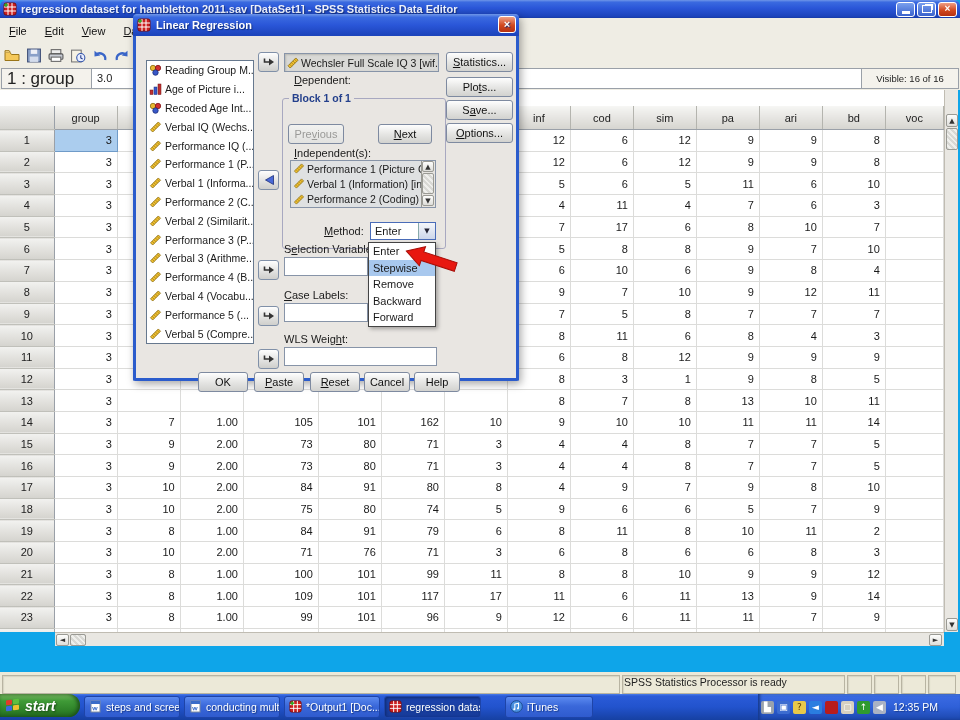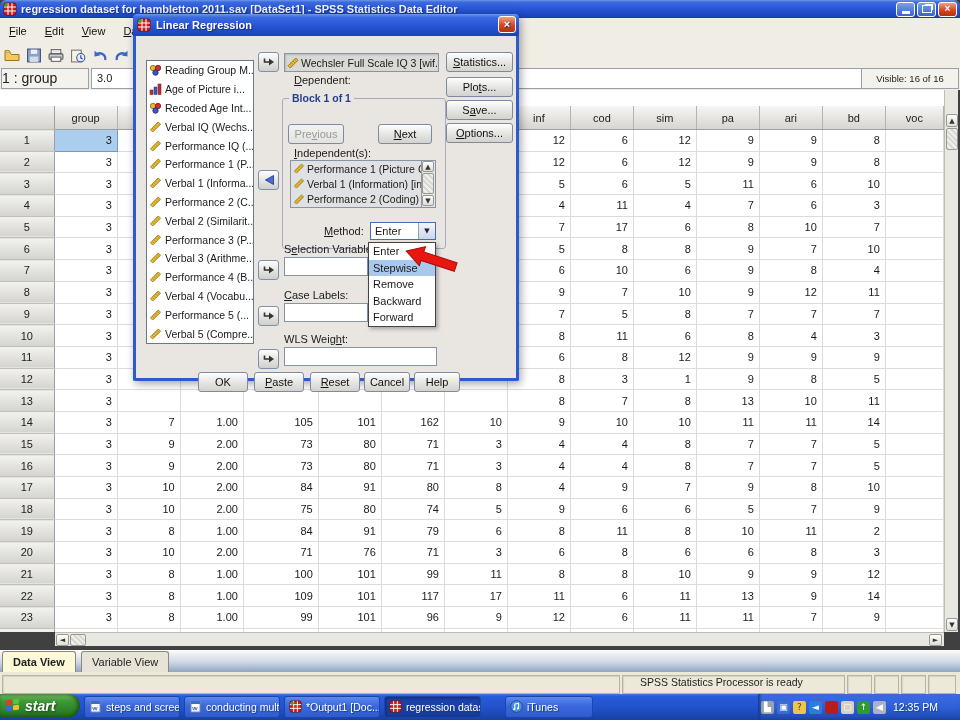--- a/index.html
+++ b/index.html
@@ -1,17 +1,17 @@
 <!DOCTYPE html>
 <html><head>
 <meta charset="utf-8">
 <style>
   html,body{margin:0;padding:0;background:#555;}
   #screen{position:relative;width:960px;height:720px;overflow:hidden;
-          font-family:"Liberation Sans","DejaVu Sans",sans-serif;background:#404040;
+          font-family:"Liberation Sans","DejaVu Sans",sans-serif;background:#0ea5e9;
           -webkit-font-smoothing:antialiased;}
   u{text-decoration:underline;}
 
   
   .titlebar{position:absolute;left:0;top:0;width:960px;height:18px;
     background:linear-gradient(180deg,#6f96e8 0%,#3a6ae0 12%,#2a56d8 45%,#1c44bc 90%,#163aa6 100%);
     border-radius:6px 6px 0 0;display:flex;align-items:center;color:#fff;}
   .titlebar .ttext{font-size:11px;font-weight:bold;margin-left:4px;white-space:nowrap;
     text-shadow:1px 1px 1px #12307e;opacity:.92;overflow:hidden;flex:1;}
   .appico{width:14px;height:14px;margin-left:3px;flex:0 0 auto;}
@@ -30,21 +30,21 @@
     border-bottom:1px solid #c8c4b8;display:flex;align-items:center;font-size:11px;color:#111;}
   .menu-item{padding:3px 9px;}
   .toolbar{position:absolute;left:0;top:44px;width:960px;height:23px;background:#efede4;
     border-bottom:1px solid #c8c4b8;display:flex;align-items:center;}
   .tbtn{width:21px;height:19px;display:flex;align-items:center;justify-content:center;margin-left:1px;}
   .tbtn svg{width:16px;height:15px;}
 
   
   .editrow{position:absolute;left:0;top:67px;width:960px;height:23px;background:#efede4;}
   .cellref{position:absolute;left:1px;top:1px;width:86px;height:19px;background:#f4f2ec;
-    border:1px solid #9aa0a8;font-size:14px;color:#222;line-height:19px;}
+    border:1px solid #9aa0a8;font-size:17px;color:#222;line-height:19px;padding-left:5px;}
   .cellval{position:absolute;left:91px;top:1px;width:766px;height:19px;background:#fff;
     border:1px solid #9aa0a8;font-size:11px;color:#222;line-height:19px;padding-left:5px;}
   .visbox{position:absolute;left:861px;top:1px;width:96px;height:19px;background:#f4f2ec;
     border:1px solid #9aa0a8;font-size:9.5px;color:#222;line-height:19px;text-align:center;}
 
   
   .gridwrap{position:absolute;left:0;top:90px;width:944px;height:542px;overflow:hidden;background:#fff;}
   table.grid{border-collapse:collapse;table-layout:fixed;font-size:11px;color:#1a1a1a;margin-top:16px;}
   table.grid th,table.grid td{padding:0 5px 0 0;overflow:hidden;white-space:nowrap;}
   table.grid thead th{height:23px;font-weight:normal;text-align:center;padding:0;
@@ -71,21 +71,21 @@
   
   .tabwell{position:absolute;left:0;top:650px;width:960px;height:22px;
     background:linear-gradient(180deg,#fdfdfb 0%,#cfd8e4 55%,#8fa6c4 100%);}
   .tab{position:absolute;top:1px;height:20px;line-height:20px;font-size:11px;padding:0 10px;
     border:1px solid #8a8a80;border-bottom:none;border-radius:3px 3px 0 0;color:#222;}
   .tab.active{background:#fdf8d8;font-weight:bold;z-index:2;}
   .tab.inactive{background:#e7e3d6;z-index:1;}
   .statusbar{position:absolute;left:0;top:672px;width:960px;height:22px;background:#ece9d8;}
   .spanel{position:absolute;top:3px;height:19px;border:1px solid #b8b4a2;
     box-shadow:inset 1px 1px 1px #d8d4c4;background:#ece9d8;box-sizing:border-box;
-    font-size:10.5px;color:#222;line-height:13px;padding-left:17px;white-space:nowrap;overflow:hidden;}
+    font-size:10.5px;color:#222;line-height:13px;padding-left:1px;white-space:nowrap;overflow:hidden;}
 
   .taskbar{position:absolute;left:0;top:694px;width:960px;height:26px;
     background:linear-gradient(180deg,#4a7ce8 0%,#2a5bd8 8%,#2253cd 50%,#1640a2 100%);}
   .startbtn{position:absolute;left:0;top:0;width:80px;height:23px;border-radius:0 12px 12px 0;
     background:linear-gradient(180deg,#7dbb66 0%,#3f9a37 30%,#2f8329 70%,#256b20 100%);
     display:flex;align-items:center;color:#fff;font-weight:bold;font-style:italic;font-size:14px;
     text-shadow:1px 1px 2px #1a4a16;box-shadow:inset -2px 0 4px #1a4a16;}
   .winflag{width:15px;height:14px;margin:0 4px 0 6px;position:relative;}
   .winflag i{position:absolute;width:6px;height:5px;border-radius:1px;transform:skewY(-6deg);}
   .taskbtn{position:absolute;top:2px;height:22px;border-radius:3px;
@@ -706,24 +706,20 @@
     <div class="sthumb" style="left:1px;top:38px;width:12px;height:22px;"></div>
     <div class="sbtn" style="left:1px;top:528px;width:12px;height:13px;">▼</div>
   </div>
 
   <div class="hscroll">
     <div class="sbtn" style="left:1px;top:1px;width:13px;height:12px;">◄</div>
     <div class="sthumb" style="left:15px;top:1px;width:16px;height:12px;"></div>
     <div class="sbtn" style="left:874px;top:1px;width:13px;height:12px;">►</div>
   </div>
 
-  <div class="tabwell" id="tabwell">
-      <span class="tab active" style="left: 2px;">Data View</span>
-      <span class="tab inactive" style="left: 81px;">Variable View</span>
-    </div>
 
   <div class="statusbar">
     <div class="spanel" style="left:2px;width:618px;"></div>
     <div class="spanel" style="left:622px;width:223px;">SPSS Statistics  Processor is ready</div>
     <div class="spanel" style="left:847px;width:25px;"></div>
     <div class="spanel" style="left:874px;width:25px;"></div>
     <div class="spanel" style="left:901px;width:25px;"></div>
     <div class="spanel" style="left:928px;width:28px;"></div>
   </div>
 

